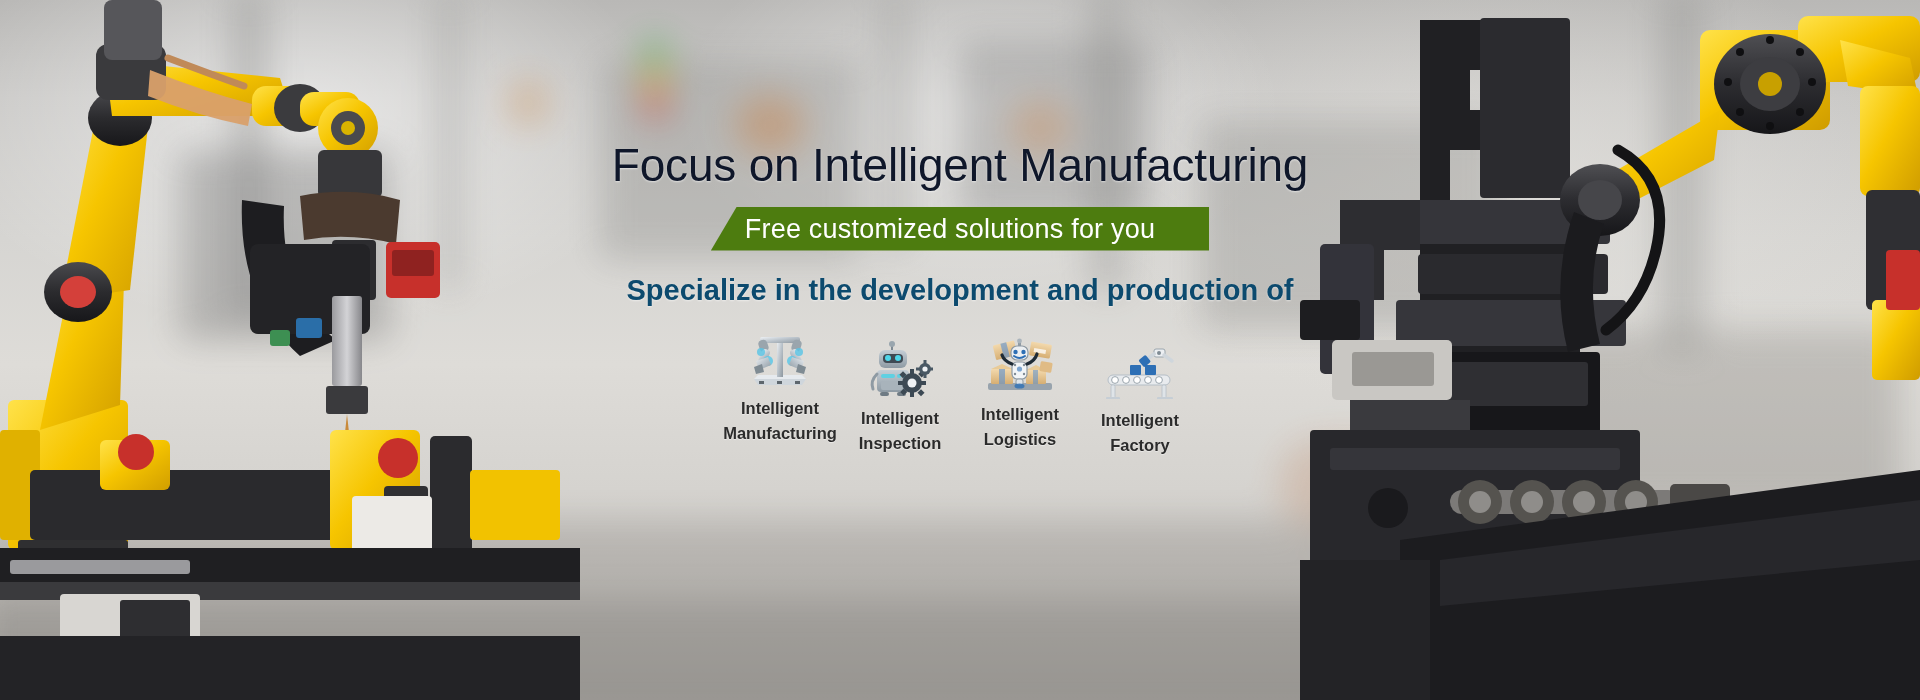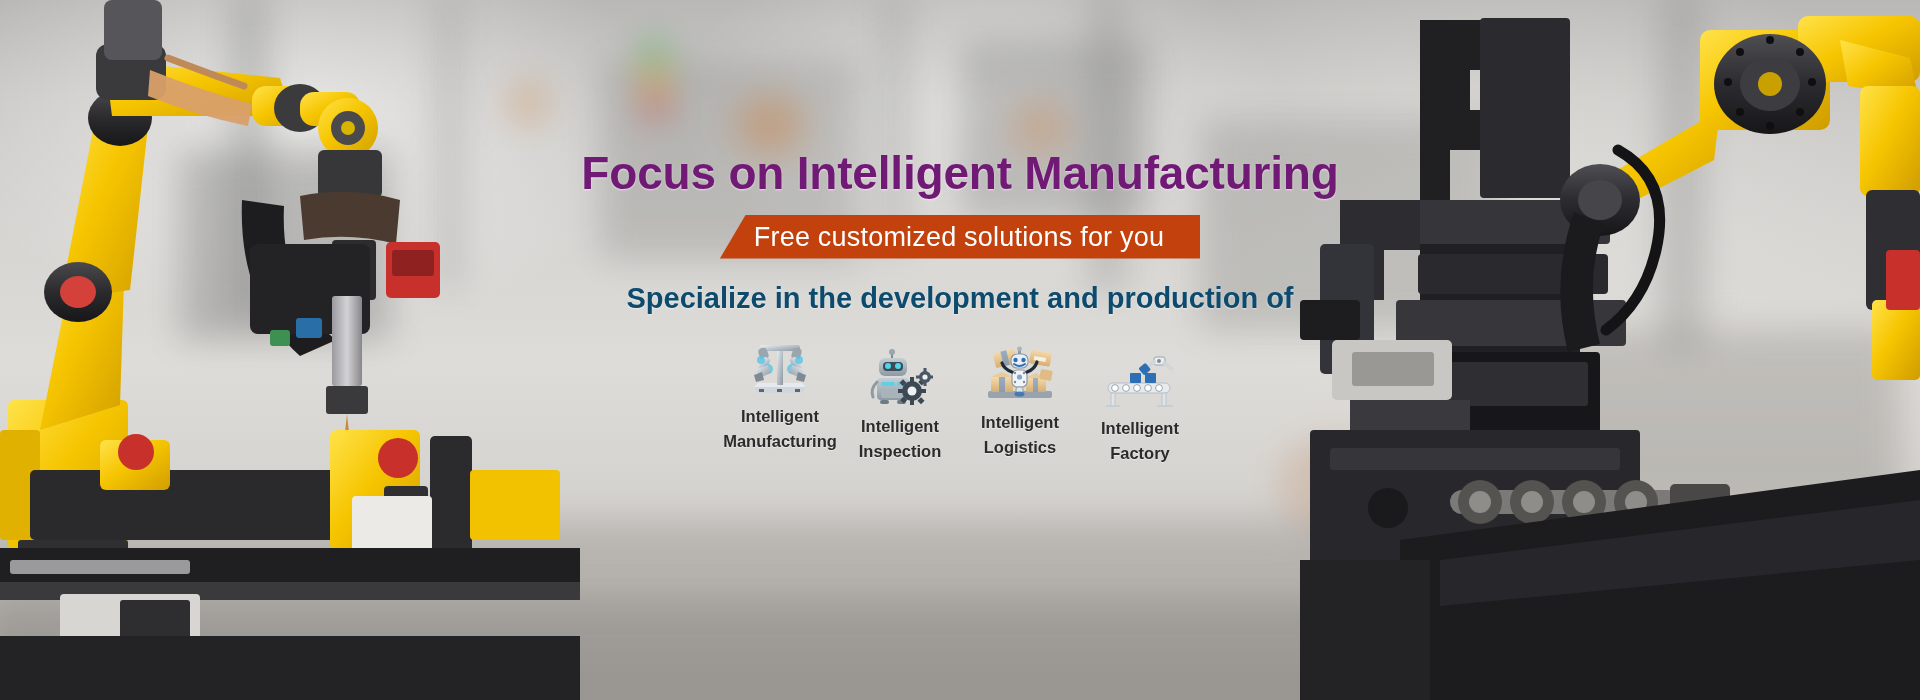--- a/index.html
+++ b/index.html
@@ -64,41 +64,41 @@
   
   .content {
     position: absolute;
     left: 0; right: 0;
     top: 140px;
     text-align: center;
     z-index: 30;
   }
   .headline {
     font-size: 46px;
-    font-weight: bold;
-    color: #701a75;
+    font-weight: normal;
+    color: #0f172a;
     letter-spacing: -0.2px;
     line-height: 1.1;
     text-shadow: 0 1px 2px rgba(255,255,255,.55);
-    margin: 8px;
+    margin: 0;
   }
   .ribbon-wrap {
     margin-top: 16px;
     display: flex;
     justify-content: center;
   }
   .ribbon {
     position: relative;
-    background: #c2410c;
+    background: #4d7c0f;
     color: #ffffff;
     font-size: 27px;
     font-weight: 400;
     line-height: 44px;
     height: 44px;
-    padding: 0 36px 0 34px;
+    padding: 0 54px 0 34px;
     box-sizing: content-box;
     
     clip-path: polygon(26px 0, 100% 0, 100% 100%, 0 100%);
     -webkit-clip-path: polygon(26px 0, 100% 0, 100% 100%, 0 100%);
     white-space: nowrap;
     letter-spacing: .2px;
   }
   .subhead {
     margin-top: 20px;
     font-size: 29px;

